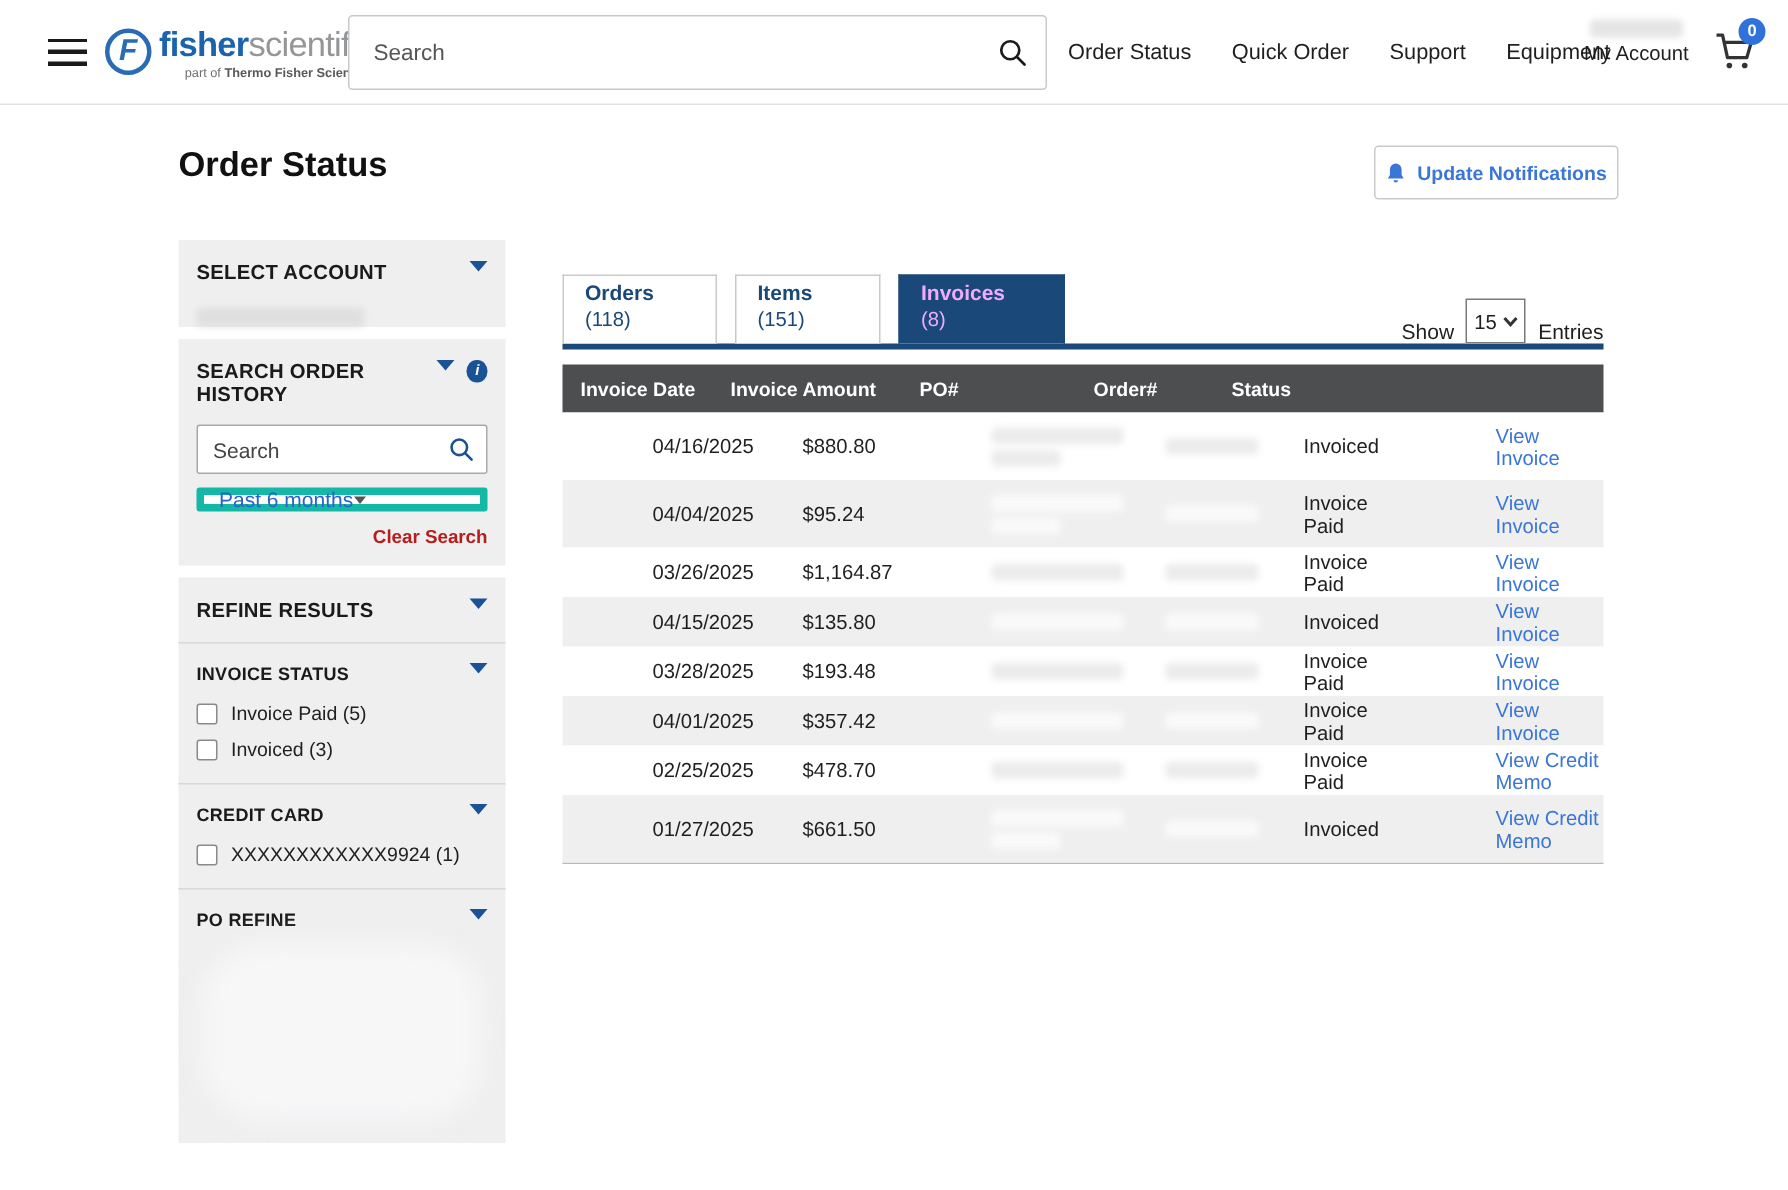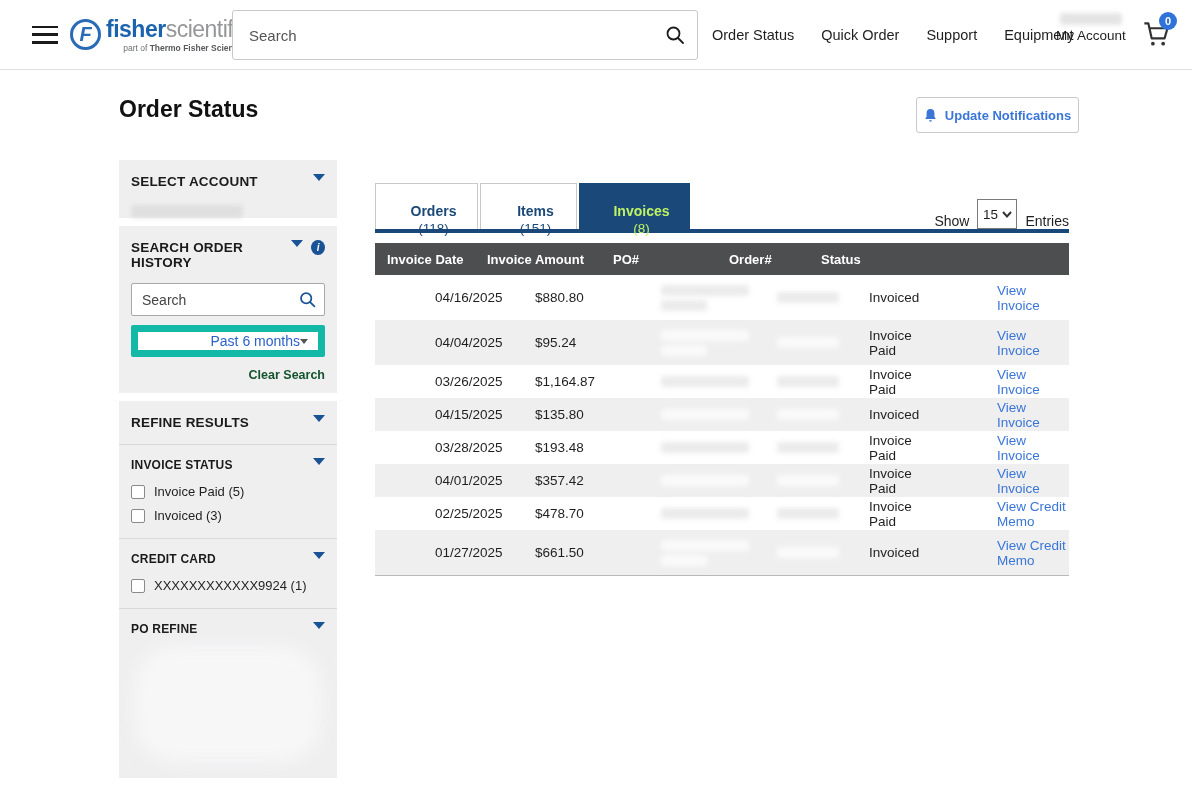--- a/index.html
+++ b/index.html
@@ -70,45 +70,45 @@
   .radio.checked { border-color:#2a6bb5; }
   .radio.checked::after { content:""; width:8px; height:8px; border-radius:50%; background:#2a6bb5; }
   .radio-label { font-size:13.5px; color:#1f1f1f; }
   .side-search { margin-top:13px; height:33px; background:#fff; border:1px solid #a9a9a9; border-radius:2px;
                  display:flex; align-items:center; }
   .side-search input { flex:1; border:none; outline:none; font-size:14px; padding:0 4px 0 10px;
                        color:#333; font-family:"Liberation Sans", sans-serif; background:transparent; width:60px; }
   .side-search input::placeholder { color:#444; }
   .side-search .mag { width:34px; display:flex; align-items:center; justify-content:center;
                       border:none; background:transparent; cursor:pointer; height:100%; }
-  .side-select { margin-top:9px; height:32px; background:#fff; border:7px solid #14b8a6; border-radius:2px;
-                 display:flex; align-items:center; justify-content:flex-end; padding:0 10px; cursor:pointer; }
+  .side-select { margin-top:9px; height:16px; background:#fff; border:5px solid #14b8a6; border-radius:2px;
+                 display:flex; align-items:center; justify-content:flex-start; padding:0 10px; cursor:pointer; }
   .side-select .val { font-size:14px; color:#2a62c9; }
   .sel-chev { width:0; height:0; border-left:4.5px solid transparent; border-right:4.5px solid transparent;
               border-top:5.5px solid #555; }
   .clear-search { text-align:right; padding:8px 0 10px 0; }
-  .clear-search a { font-size:12.5px; font-weight:bold; color:#14532d; text-decoration:none; cursor:pointer;padding-left:40px; }
+  .clear-search a { font-size:12.5px; font-weight:bold; color:#b91c1c; text-decoration:none; cursor:pointer;padding-left:40px; }
   .divider { height:1px; background:#d8d8d8; margin:0 -12px; }
   .check-group { margin-top:12px; padding-bottom:15px; display:flex; flex-direction:column; gap:9px; }
   .check-row { display:flex; align-items:center; gap:9px; cursor:pointer; }
   .checkbox { width:14px; height:14px; border:1px solid #8a8a8a; background:#fff; border-radius:2px; flex:none; }
   .check-label { font-size:13px; color:#1f1f1f; }
   .po-blur { width:186px; height:116px; background:#f7f7f8; border-radius:40px; filter:blur(9px);
              margin:10px auto 0 auto; }
   .sec-pad-btm { padding-bottom:16px; }
 
   
   .main { position:absolute; left:375px; top:183px; width:694px; }
   .tabs-row { display:flex; align-items:stretch; height:46px; }
-  .tab { border:1px solid #c9c9c9; border-bottom:none; background:#fff; margin-right:2px;
-         padding:18px 0 0 14px; cursor:pointer;text-align:center; }
+  .tab { border:1px solid #c9c9c9; border-bottom:none; background:#fff; margin-right:12px;
+         padding:2px 0 0 14px; cursor:pointer; }
   .tab .t-label { font-size:14px; font-weight:bold; color:#1a4878; line-height:18px; }
   .tab .t-count { font-size:13.5px; color:#1a4878; line-height:17px; }
   .tab.active { background:#1a4878; border-color:#1a4878; }
-  .tab.active .t-label, .tab.active .t-count { color:#bef264; }
+  .tab.active .t-label, .tab.active .t-count { color:#f0abfc; }
   .tab.orders { width:103px; } .tab.items { width:97px; } .tab.invoices { width:111px; }
   .show-entries { margin-left:auto; display:flex; align-items:flex-end; gap:8px; padding-top:4px; }
   .show-entries .lbl { font-size:14px; color:#1f1f1f; }
   .show-select { width:40px; height:30px; border:1px solid #7a7a7a; background:#fff; display:flex;
                  align-items:center; justify-content:center; gap:4px; cursor:pointer; }
   .show-select .val { font-size:13.5px; color:#1f1f1f; }
   .tab-bar { height:4px; background:#1a4878; }
 
   .table { margin-top:10px; border-bottom:1px solid #b9b9b9; }
   .thead, .trow { display:grid; grid-template-columns:100px 126px 116px 92px 114px auto;

